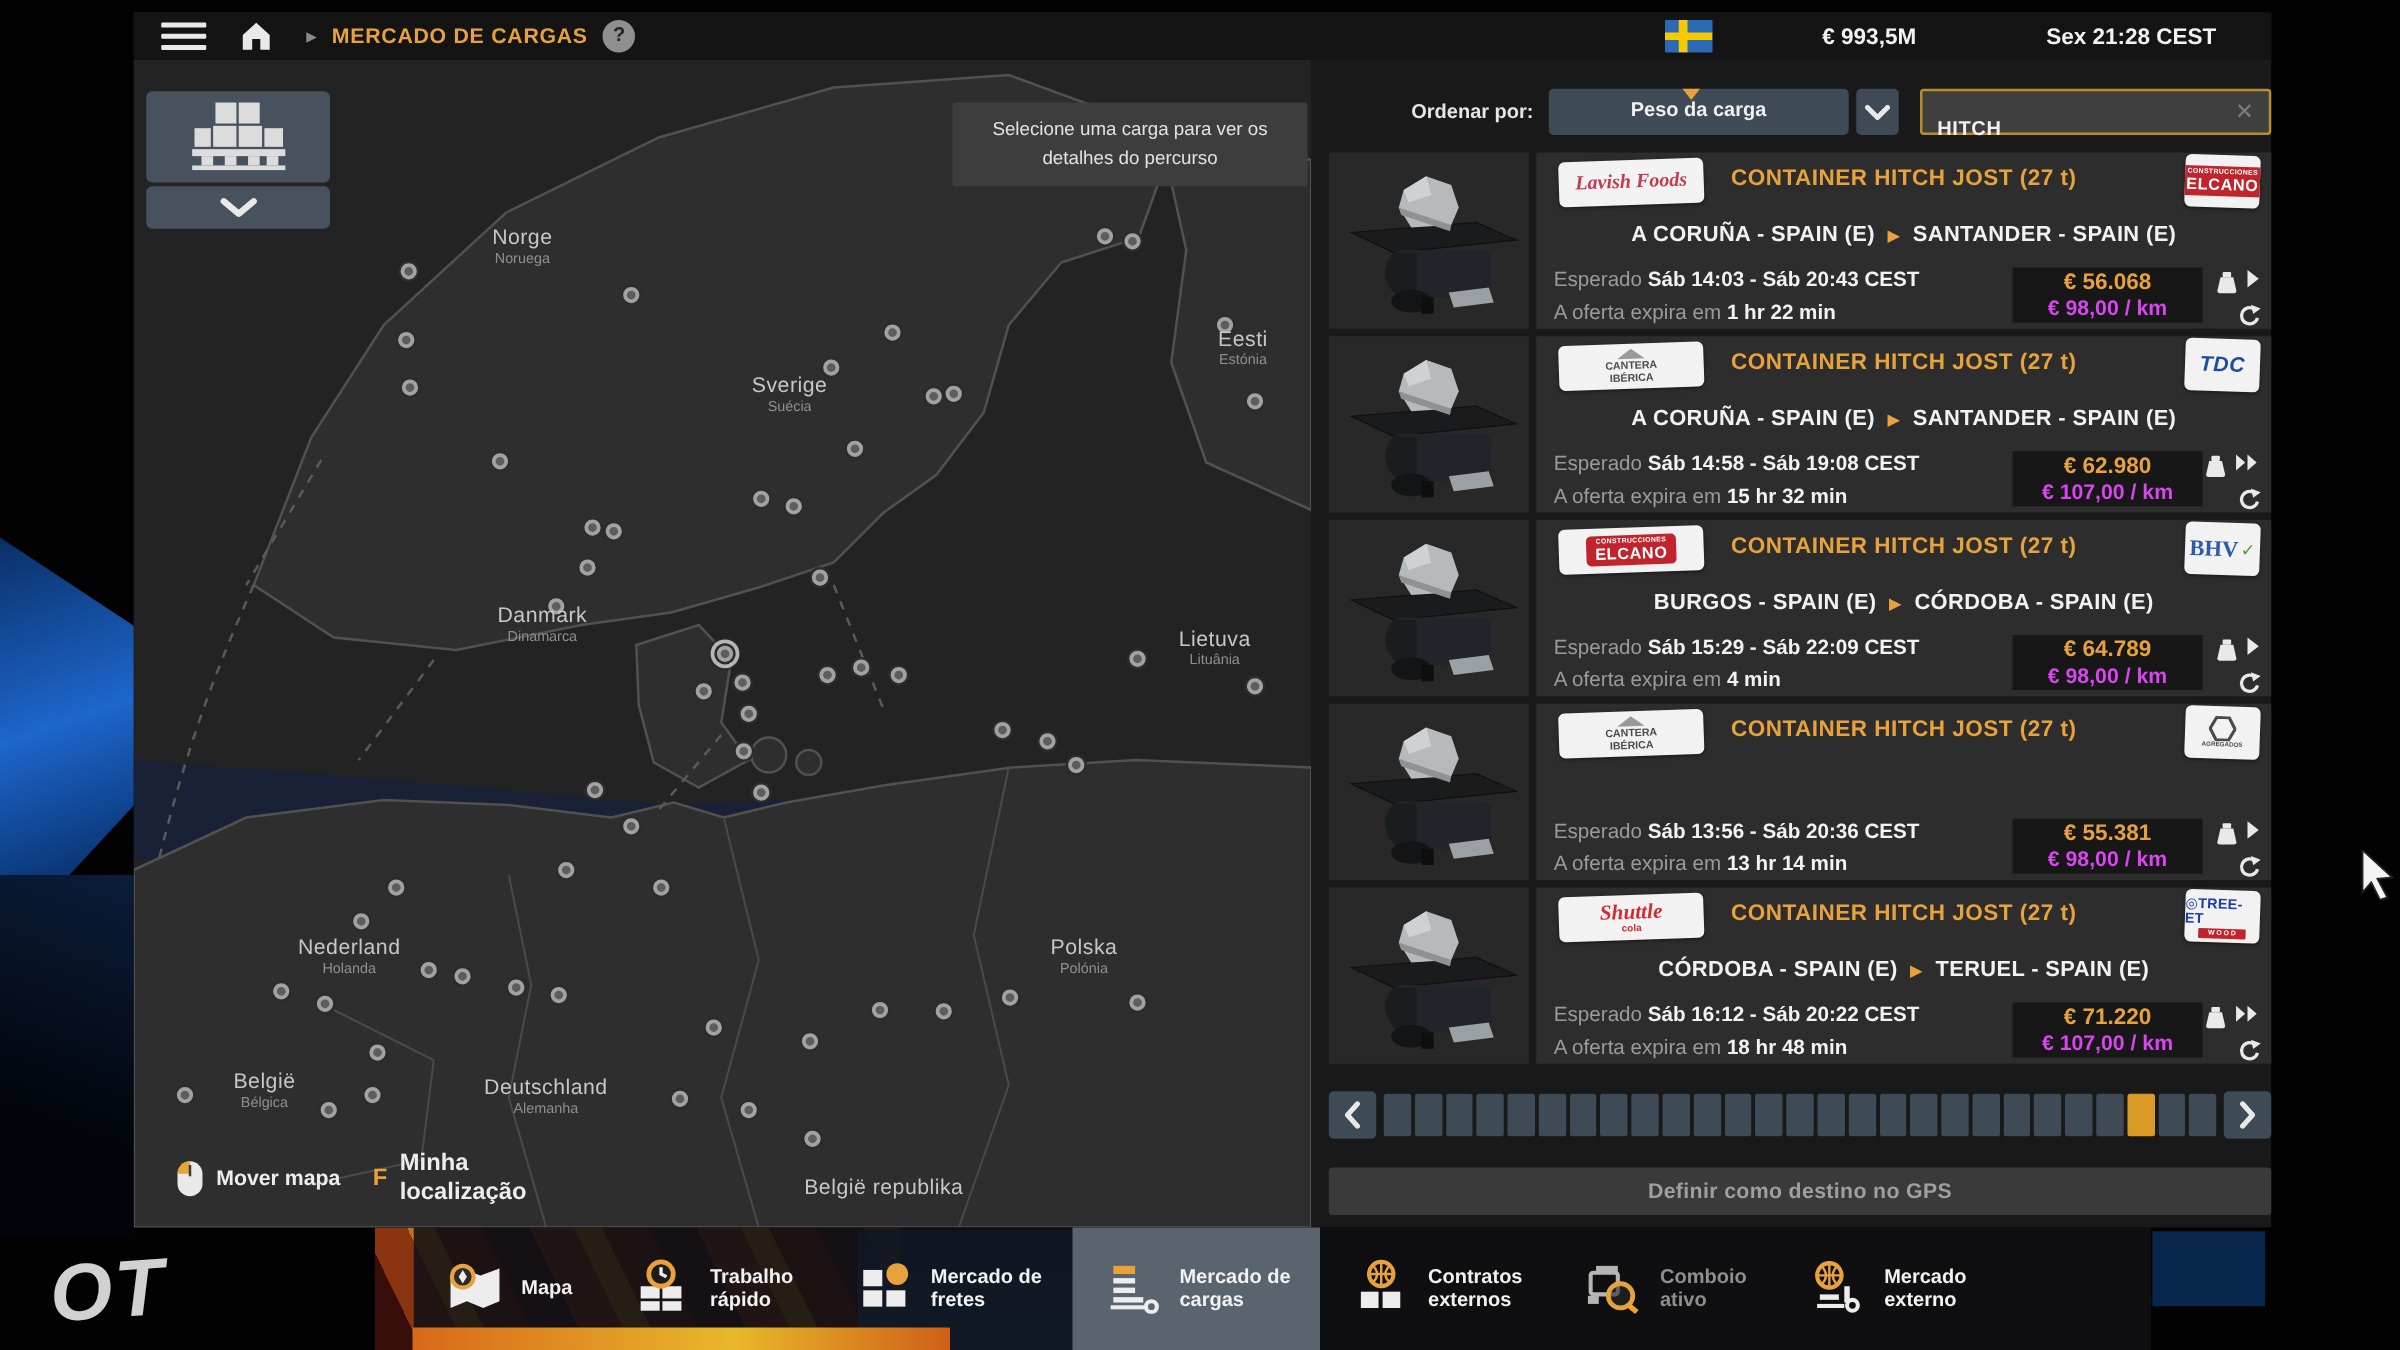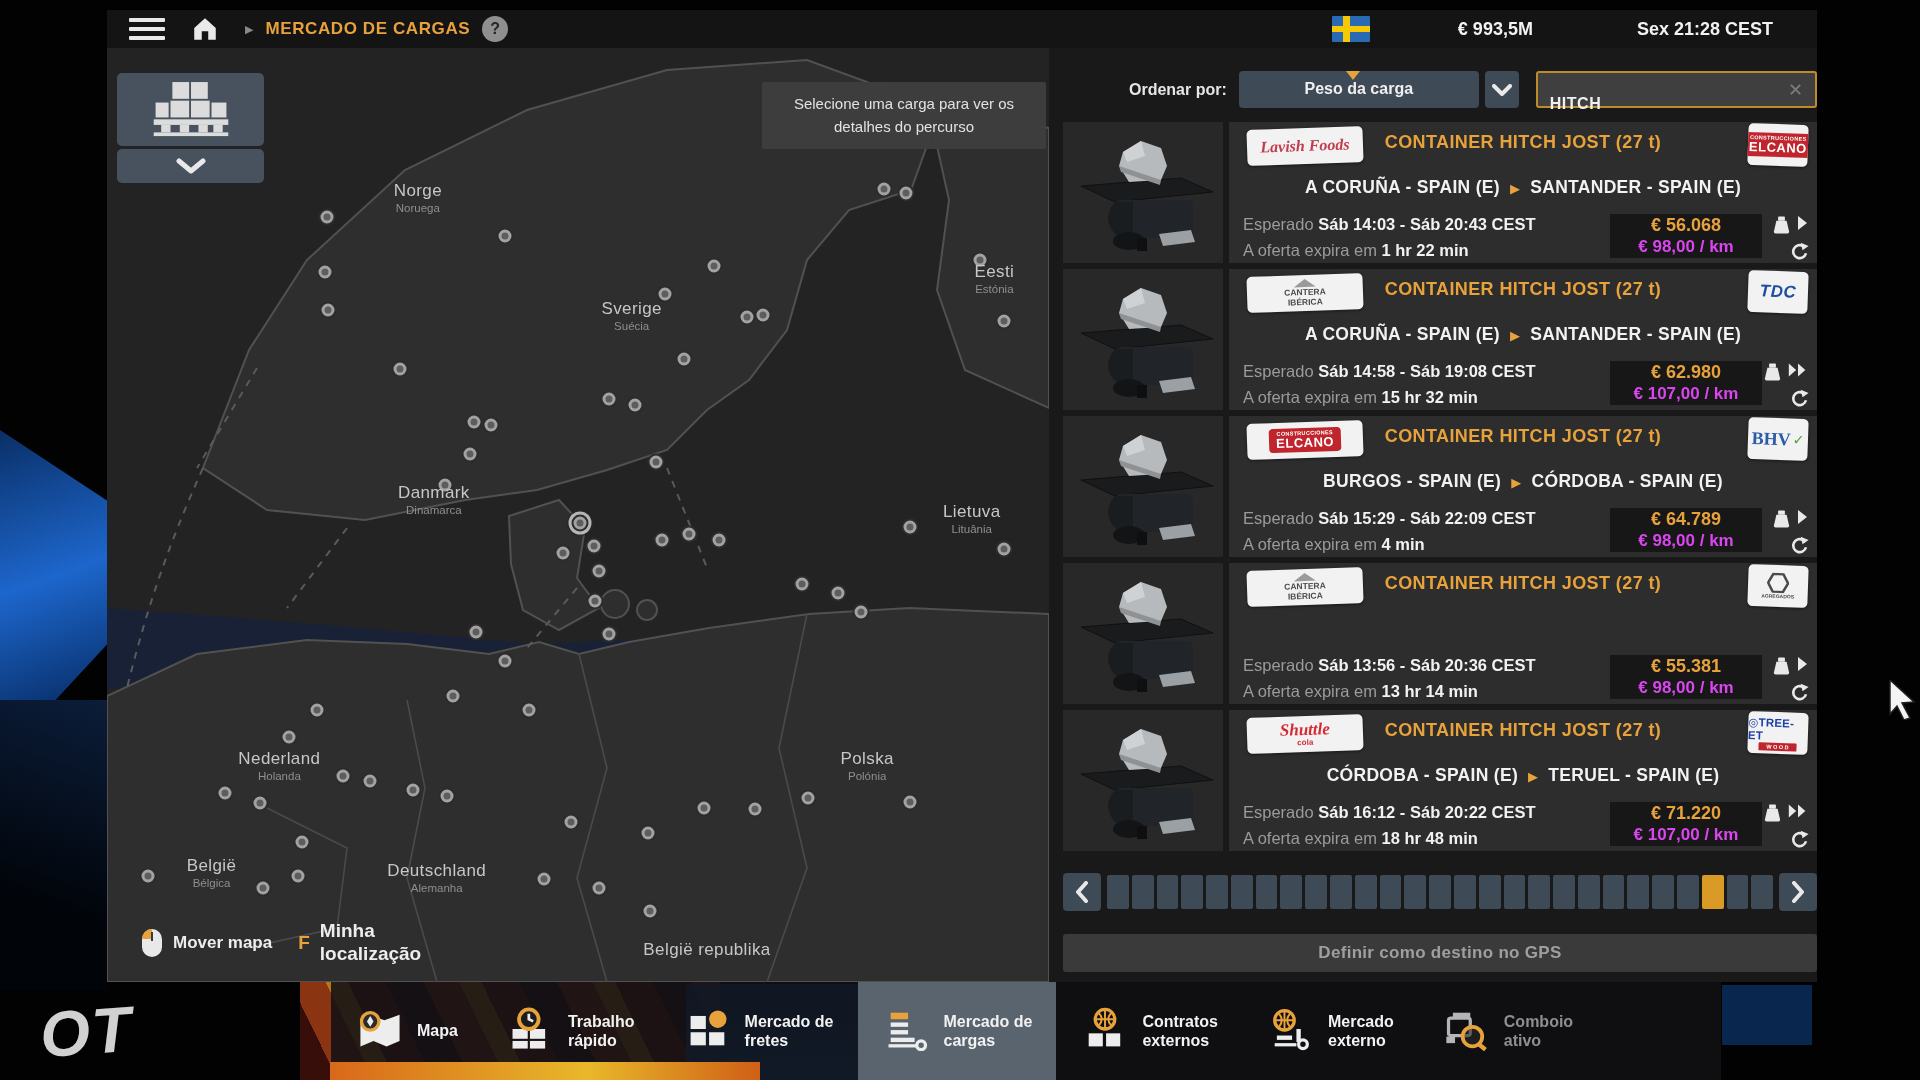--- a/index.html
+++ b/index.html
@@ -726,42 +726,42 @@
       <div class="nav-item">
         <span><svg width="50" height="44" viewBox="0 0 46 40">
             <circle cx="23" cy="11" r="9" fill="none" stroke="#e8a23b" stroke-width="3"></circle>
             <path d="M14 11 H32 M23 2 V20 M17 5 Q23 11 17 17 M29 5 Q23 11 29 17" stroke="#e8a23b" stroke-width="1.8" fill="none"></path>
             <rect x="8" y="24" width="13" height="12" fill="#ededed"></rect>
             <rect x="24" y="24" width="13" height="12" fill="#ededed"></rect>
           </svg></span>
         <span class="nav-label">Contratos
 externos</span>
       </div>
+      <div class="nav-item disabled">
+        <span><svg width="50" height="44" viewBox="0 0 46 40">
+            <rect x="6" y="10" width="20" height="16" rx="2" fill="none" stroke="#b5b5b5" stroke-width="3"></rect>
+            <rect x="10" y="5" width="16" height="5" fill="#b5b5b5"></rect>
+            <rect x="4" y="27" width="8" height="6" fill="#b5b5b5"></rect>
+            <circle cx="28" cy="27" r="9" fill="rgba(40,40,40,.6)" stroke="#e8a23b" stroke-width="3.5"></circle>
+            <line x1="34" y1="34" x2="40" y2="39" stroke="#e8a23b" stroke-width="4"></line>
+          </svg></span>
+        <span class="nav-label">Comboio
+ativo</span>
+      </div>
       <div class="nav-item">
         <span><svg width="50" height="44" viewBox="0 0 46 40">
             <circle cx="17" cy="12" r="9" fill="none" stroke="#e8a23b" stroke-width="3"></circle>
             <path d="M8 12 H26 M17 3 V21 M12 6 Q17 12 12 18 M22 6 Q17 12 22 18" stroke="#e8a23b" stroke-width="1.8" fill="none"></path>
             <rect x="10" y="26" width="14" height="4" fill="#ededed"></rect>
             <rect x="8" y="33" width="20" height="3" fill="#ededed"></rect>
             <circle cx="34" cy="34" r="4" fill="none" stroke="#ededed" stroke-width="3"></circle>
             <rect x="28" y="20" width="4" height="12" fill="#ededed"></rect>
           </svg></span>
         <span class="nav-label">Mercado
 externo</span>
       </div>
-      <div class="nav-item disabled">
-        <span><svg width="50" height="44" viewBox="0 0 46 40">
-            <rect x="6" y="10" width="20" height="16" rx="2" fill="none" stroke="#b5b5b5" stroke-width="3"></rect>
-            <rect x="10" y="5" width="16" height="5" fill="#b5b5b5"></rect>
-            <rect x="4" y="27" width="8" height="6" fill="#b5b5b5"></rect>
-            <circle cx="28" cy="27" r="9" fill="rgba(40,40,40,.6)" stroke="#e8a23b" stroke-width="3.5"></circle>
-            <line x1="34" y1="34" x2="40" y2="39" stroke="#e8a23b" stroke-width="4"></line>
-          </svg></span>
-        <span class="nav-label">Comboio
-ativo</span>
-      </div>
     </nav>
   <div class="world-paint-bottom"></div>
 
   <svg class="cursor" viewBox="0 0 32 40">
     <path d="M2 0 L26 22 L14 23 L22 38 L16 40 L9 26 L2 34 Z" fill="#f4f4f4" stroke="#222" stroke-width="1.5"></path>
   </svg>
 </div>
 
 </body></html>

